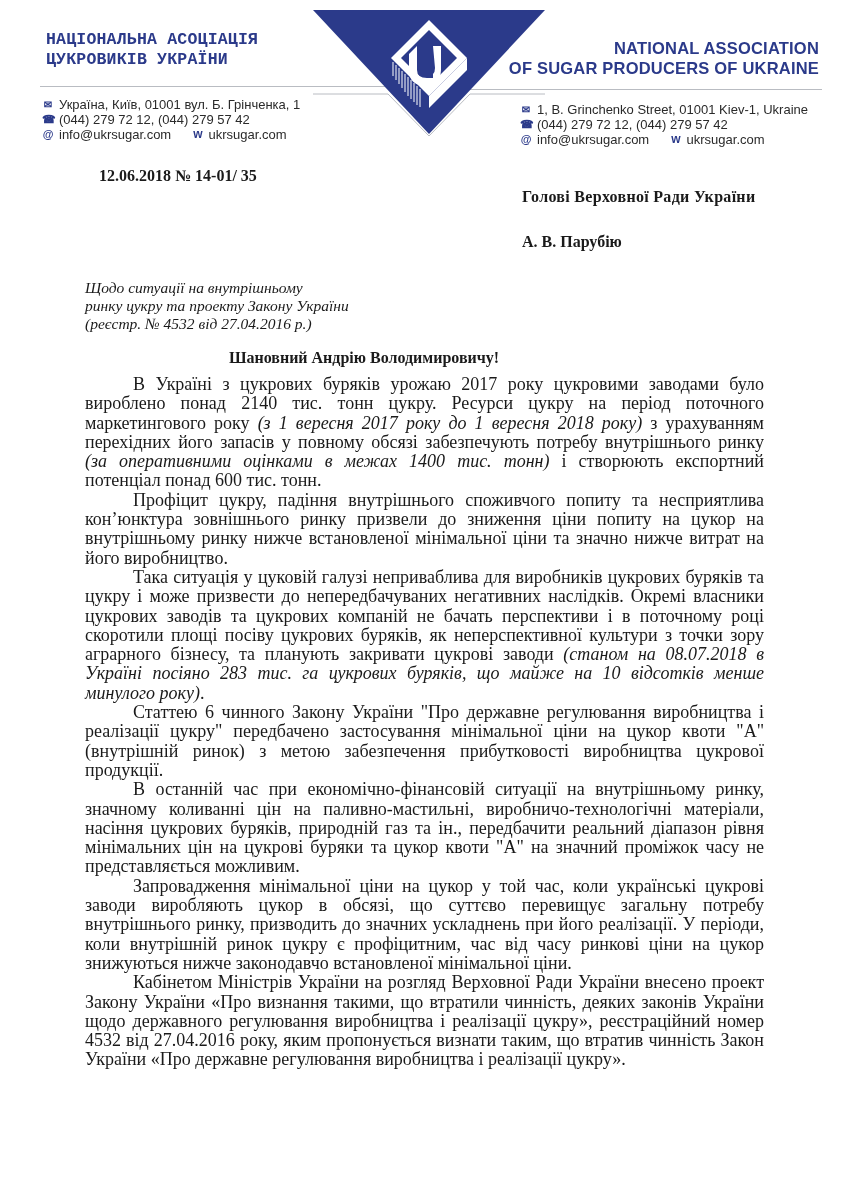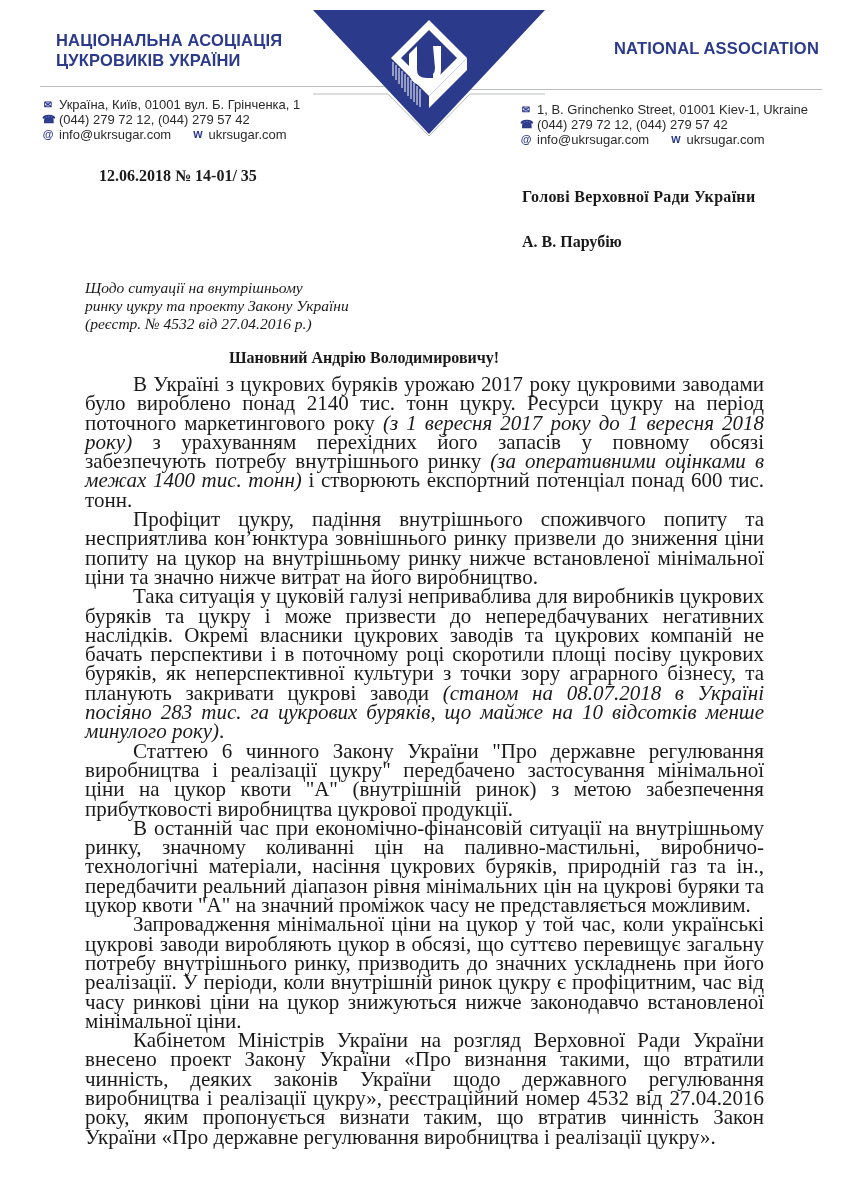--- a/index.html
+++ b/index.html
@@ -1,19 +1,19 @@
 <!DOCTYPE html>
 <html><head>
 <meta charset="utf-8">
 <style>
   html, body { margin: 0; padding: 0; background: #ffffff; }
   body { width: 849px; height: 1200px; position: relative; overflow: hidden; font-family: "Liberation Serif", serif; color: #1a1a1a; }
 
   .lh-title { position: absolute; font-family: "Liberation Sans", sans-serif; font-weight: bold; color: #2b3a8a; font-size: 16.5px; line-height: 20px; letter-spacing: 0.2px; }
-  .lh-title.left { left: 56px; top: 30px; }
+  .lh-title.left { left: 46px; top: 30px; font-family: Liberation Mono, monospace; }
   .lh-title.right { right: 30px; top: 38px; text-align: right; }
 
   .lh-rule { position: absolute; height: 1px; background: #b9bcc2; }
   .lh-rule.left { left: 40px; top: 86px; width: 345px; }
   .lh-rule.right { left: 462px; top: 89px; width: 360px; }
 
   .lh-contacts { position: absolute; font-family: "Liberation Sans", sans-serif; font-size: 13px; line-height: 15px; color: #2a2a2a; }
   .lh-contacts.left { left: 42px; top: 97px; }
   .lh-contacts.right { left: 520px; top: 102px; }
   .lh-row { display: flex; align-items: center; white-space: nowrap; }
@@ -24,34 +24,35 @@
   .logo { position: absolute; left: 313px; top: 8px; width: 232px; height: 128px; }
 
   .doc-ref { position: absolute; left: 99px; top: 167px; font-weight: bold; font-size: 16px; }
   .addressee { position: absolute; left: 522px; top: 188px; font-weight: bold; font-size: 16px; letter-spacing: 0.3px; }
   .addressee-name { position: absolute; left: 522px; top: 233px; font-weight: bold; font-size: 16px; }
 
   .subject { position: absolute; left: 85px; top: 279px; font-style: italic; font-size: 15.5px; line-height: 18px; width: 330px; }
 
   .salutation { position: absolute; left: 0; width: 728px; top: 349px; text-align: center; font-weight: bold; font-size: 16px; }
 
-  .body-text { position: absolute; left: 85px; top: 375px; width: 679px; font-size: 21px; line-height: 19.3px; text-align: justify; }
+  .body-text { position: absolute; left: 85px; top: 375px; width: 679px; font-size: 18px; line-height: 19.3px; text-align: justify; }
   .body-text p { margin: 0; text-indent: 48px; }
   .body-text em { font-style: italic; }
 </style>
 </head>
 <body>
 
 <div class="lh-title left">
   <div>НАЦІОНАЛЬНА АСОЦІАЦІЯ</div>
   <div>ЦУКРОВИКІВ УКРАЇНИ</div>
 </div>
 
 <div class="lh-title right">
   <div>NATIONAL ASSOCIATION</div>
+  <div>OF SUGAR PRODUCERS OF UKRAINE</div>
 </div>
 
 <div class="lh-rule left"></div>
 <div class="lh-rule right"></div>
 
 <svg class="logo" viewBox="0 0 232 128">
   <polygon points="0,2 232,2 116,126" fill="#2b3a8a"></polygon>
   <polyline points="0,86 75,86 116,128 157,86 232,86" fill="none" stroke="#b9bcc2" stroke-width="1"></polyline>
   <g transform="translate(116,58)">
     <polygon points="0,-46 38,-8 0,30 -38,-8" fill="#ffffff"></polygon>

